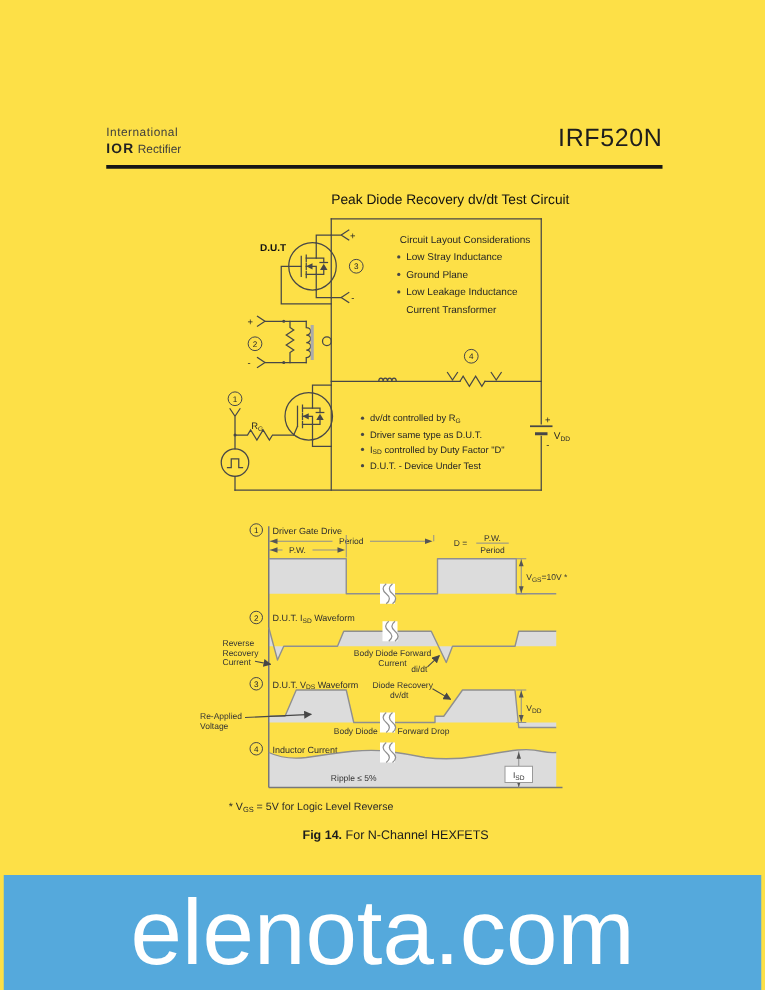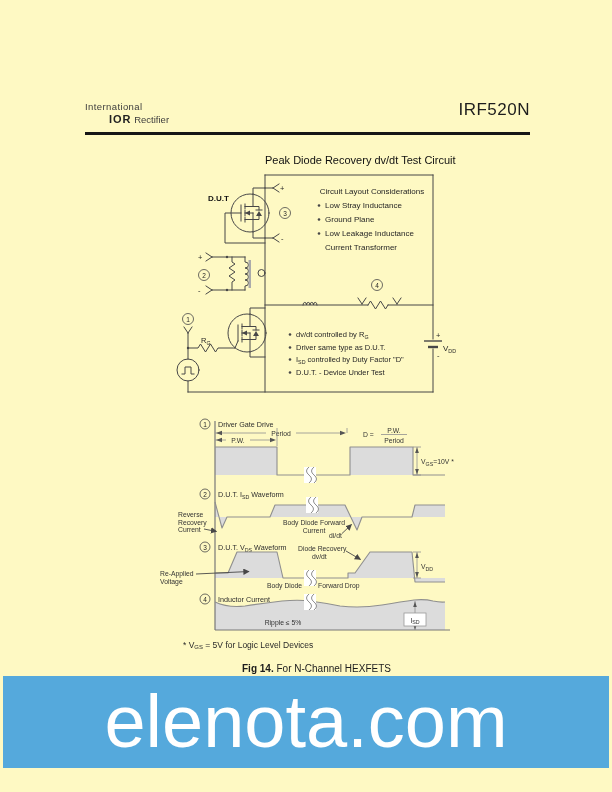--- a/index.html
+++ b/index.html
@@ -1,30 +1,30 @@
 <!DOCTYPE html>
 <html><head>
 <meta charset="utf-8">
 <style>
   html,body{margin:0;padding:0;background:#ffffff;}
-  .page{position:relative;width:612px;height:792px;background:#fef9c3;overflow:hidden;
+  .page{position:relative;width:612px;height:792px;background:#fde047;overflow:hidden;
         font-family:"Liberation Sans",sans-serif;color:#222;}
   .abs{position:absolute;}
   .logo{left:85px;top:101px;line-height:12px;color:#3d3d3d;}
   .logo .l1{font-size:9.5px;letter-spacing:.4px;}
-  .logo .l2{font-size:9.5px;margin-left:24px;}
+  .logo .l2{font-size:9.5px;}
   .logo .l2 b{font-size:11px;letter-spacing:1px;font-weight:bold;color:#222;}
   .rule{left:85px;top:132px;width:445px;height:3px;background:#161616;}
-  .part{left:85px;top:100px;width:445px;text-align:right;font-size:17px;color:#1d1d1d;letter-spacing:.5px;}
+  .part{left:85px;top:100px;width:445px;text-align:right;font-size:20px;color:#1d1d1d;letter-spacing:.5px;}
   .title{left:265px;top:154px;font-size:11px;font-weight:normal;color:#111;white-space:nowrap;}
   .footnote{left:183px;top:640px;font-size:8.5px;color:#2a2a2a;white-space:nowrap;}
   .caption{left:242px;top:663px;font-size:10px;color:#1c1c1c;white-space:nowrap;}
   .caption b{font-weight:bold;margin-top:20px;}
   .sub{font-size:0.7em;vertical-align:-0.25em;}
-  .banner{left:3px;top:676px;width:606px;height:92px;background:#55a9dc;
+  .banner{left:3px;top:700px;width:606px;height:92px;background:#55a9dc;
           display:flex;align-items:center;justify-content:center;}
   .banner span{color:#ffffff;font-size:74px;line-height:74px;letter-spacing:0px;}
   
   svg{position:absolute;overflow:visible;}
   .cln{stroke:#474747;stroke-width:1;fill:none;stroke-linecap:square;}
   .cfill{fill:#474747;stroke:none;}
   .ctx{fill:#262626;font-size:7.5px;font-family:"Liberation Sans",sans-serif;}
   .ctx8{fill:#262626;font-size:8px;font-family:"Liberation Sans",sans-serif;}
   .mk{stroke:#474747;stroke-width:0.8;fill:none;}
   .mktx{fill:#262626;font-size:6.5px;font-family:"Liberation Sans",sans-serif;text-anchor:middle;}
@@ -286,20 +286,20 @@
           <rect x="-6" y="-8" width="12" height="16" fill="#fff"></rect>
           <path class="brk" d="M-1,-8 q-5,4 0,8 q5,4 0,8 M4,-8 q-5,4 0,8 q5,4 0,8"></path>
         </g>
       <g transform="translate(160,192)">
           <rect x="-6" y="-8" width="12" height="16" fill="#fff"></rect>
           <path class="brk" d="M-1,-8 q-5,4 0,8 q5,4 0,8 M4,-8 q-5,4 0,8 q5,4 0,8"></path>
         </g>
     </g>
   </svg>
 
-  <div class="abs footnote"><span>* V</span><span class="sub">GS</span><span> = 5V for Logic Level Devices</span></div>
+  <div class="abs footnote"><span>* V</span><span class="sub">GS</span><span> = 5V for Logic Level Reverse</span></div>
   <div class="abs caption"><b>Fig 14.</b><span> For N-Channel HEXFETS</span></div>
 
   <div class="abs banner">
     <span>elenota.com</span>
   </div>
 
 </div>
 
 </body></html>

